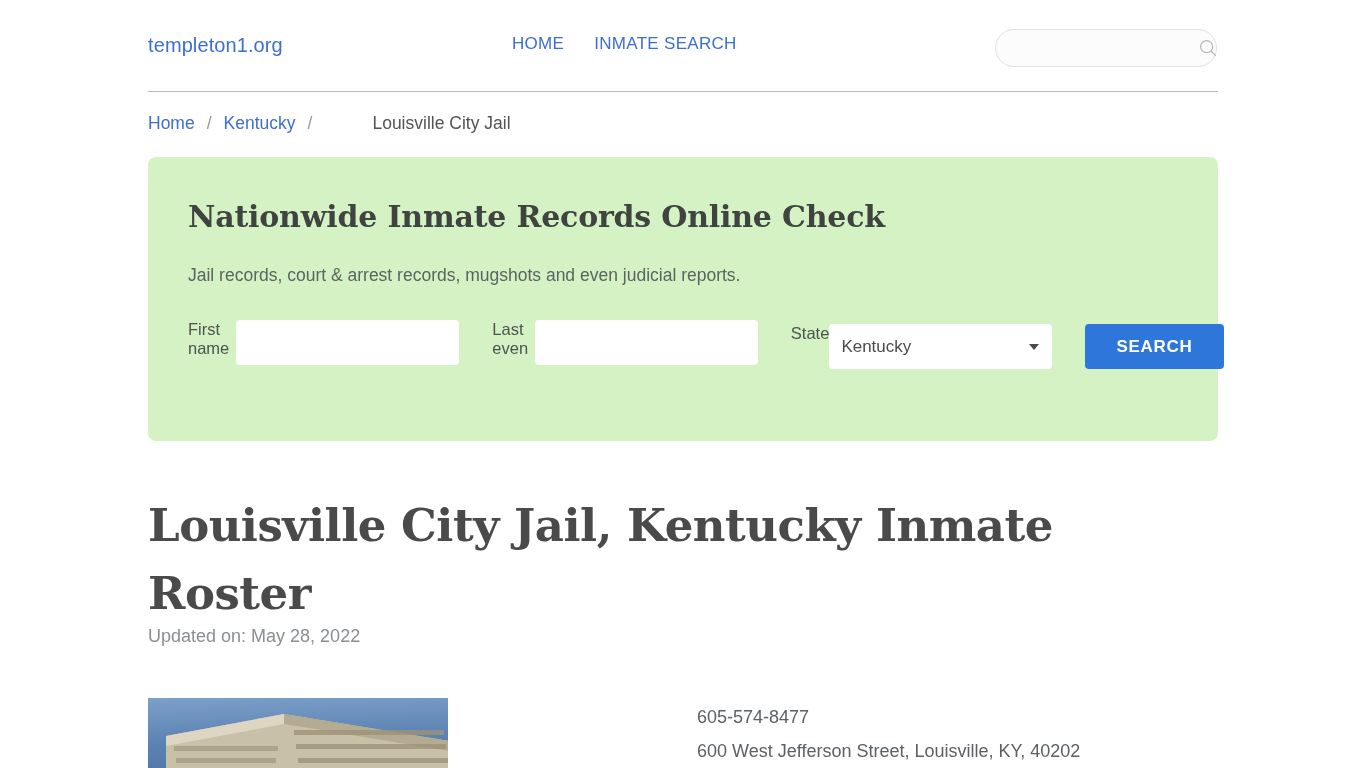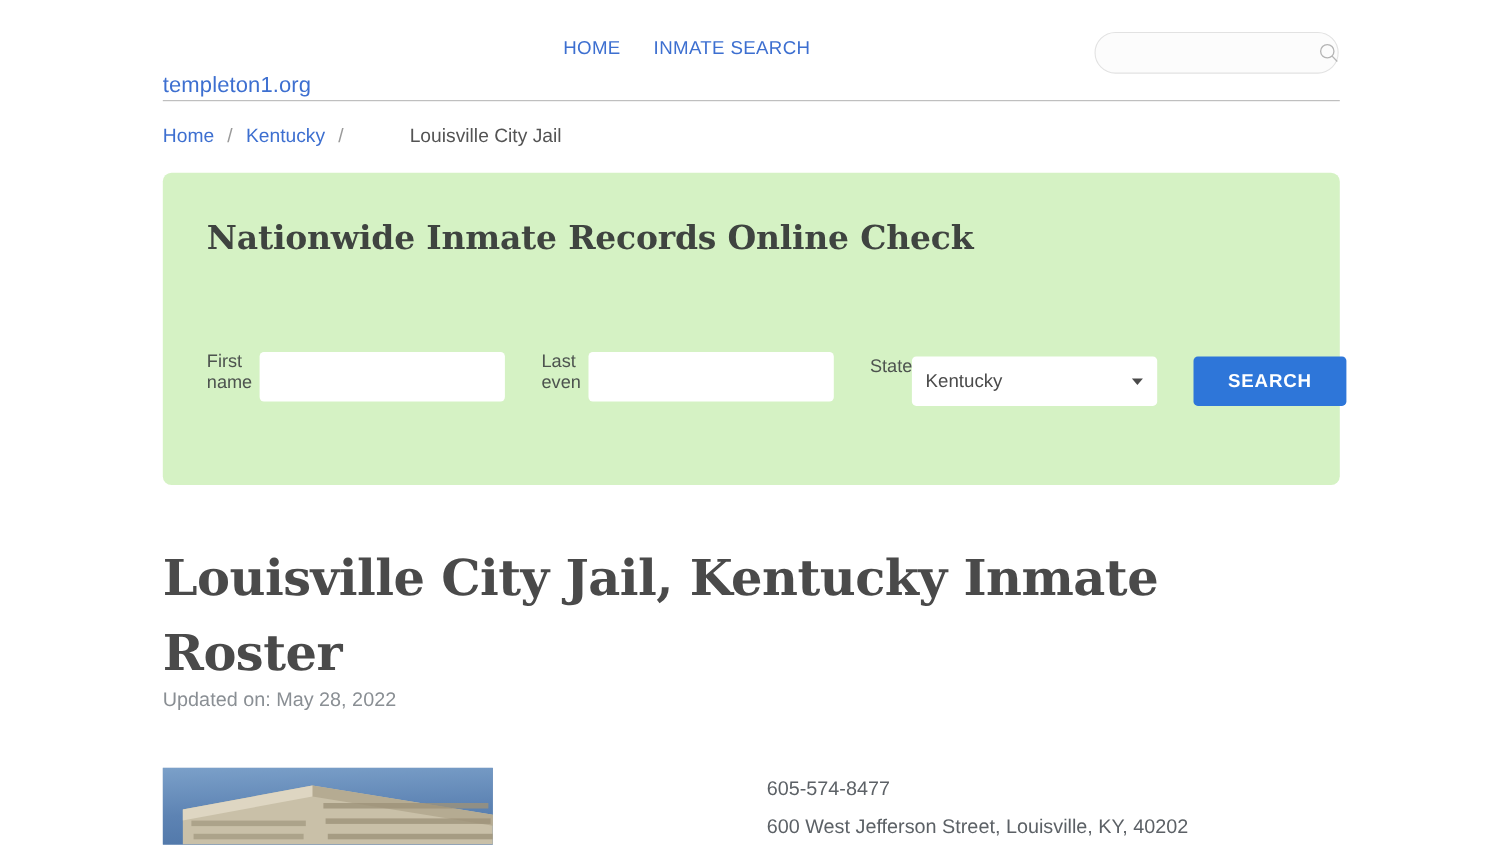--- a/index.html
+++ b/index.html
@@ -36,21 +36,20 @@
   .brand {
     font-family: "Liberation Sans", sans-serif;
     font-size: 20px;
     color: #3d6fd0;
     text-decoration: none;
     letter-spacing: 0.1px;
     white-space: nowrap;
     position: absolute;
     left: 0;
     top: 34px;
-    margin-top: 33px;
   }
 
   .main-nav {
     position: absolute;
     left: 364px;
     top: 34px;
     display: flex;
     align-items: center;
     gap: 30px;
   }
@@ -294,20 +293,21 @@
   <div class="breadcrumb">
     <a href="#" class="crumb-link">Home</a>
     <span class="crumb-sep">/</span>
     <a href="#" class="crumb-link">Kentucky</a>
     <span class="crumb-sep">/</span>
     <span class="crumb-current">Louisville City Jail</span>
   </div>
 
   <section class="promo-panel">
     <h2 class="promo-title">Nationwide Inmate Records Online Check</h2>
+    <p class="promo-sub">Jail records, court &amp; arrest records, mugshots and even judicial reports.</p>
 
     <form class="promo-form">
 
       <div class="field">
         <label class="field-label">First name</label>
         <input class="field-input" type="text" placeholder="" style="">
       </div>
 
       <div class="field">
         <label class="field-label">Last even</label>

